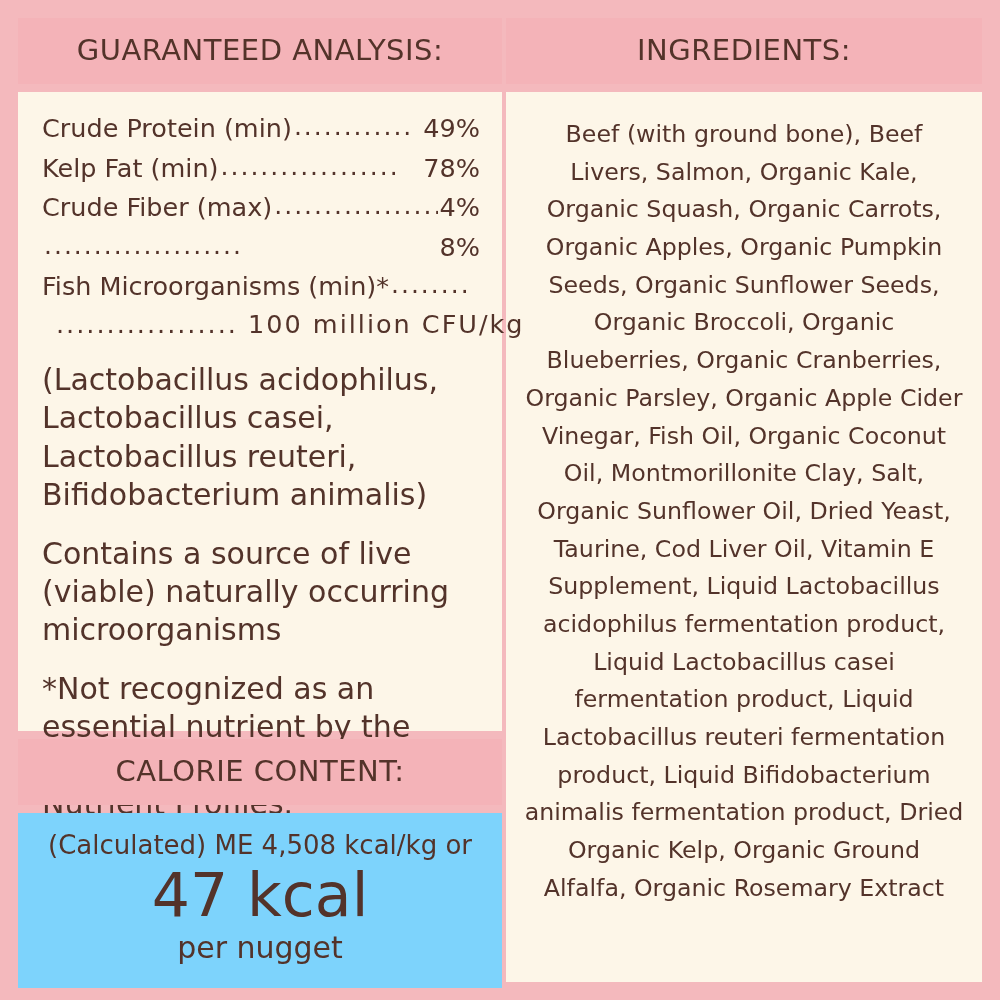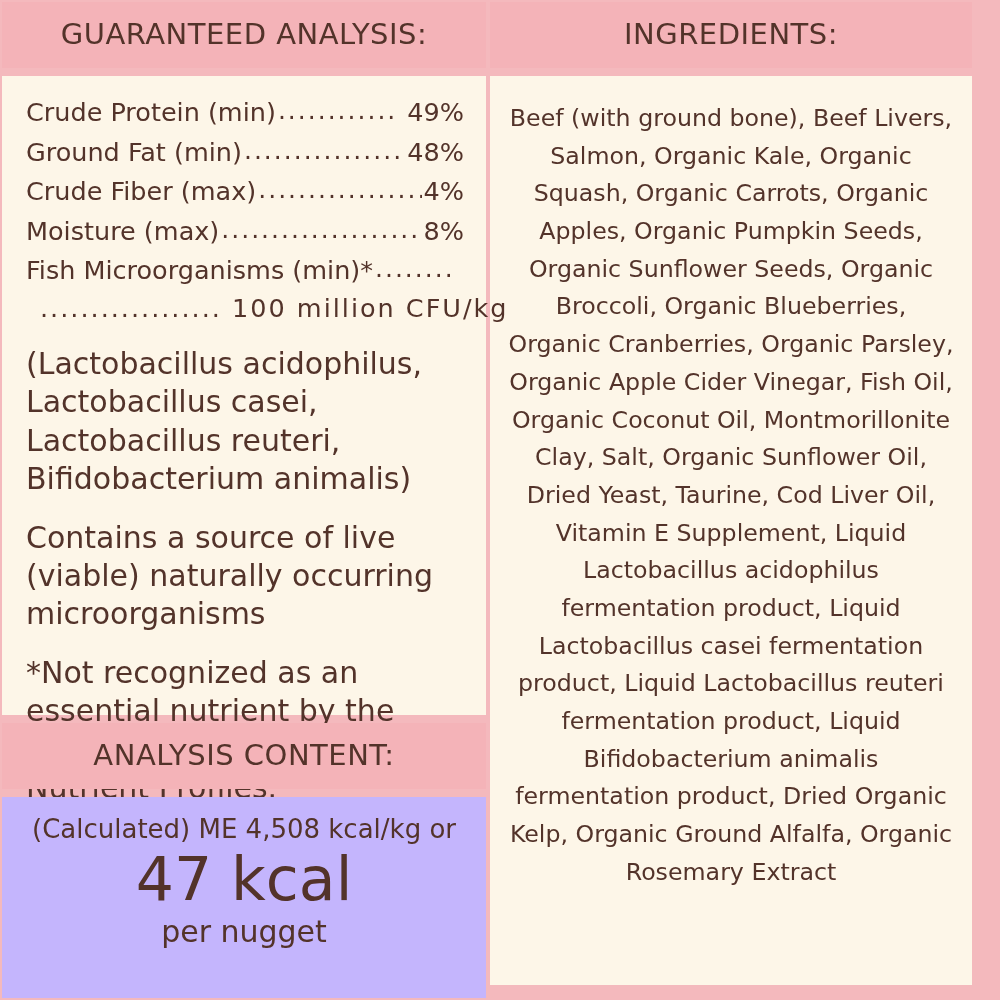--- a/index.html
+++ b/index.html
@@ -12,21 +12,21 @@
     background: #f4b9bd;
     font-family: "DejaVu Sans", sans-serif;
     color: #53332a;
     overflow: hidden;
   }
   .page {
     position: relative;
     width: 1000px;
     height: 1000px;
     box-sizing: border-box;
-    padding: 2px;
+    padding: 18px;
     display: flex;
     gap: 4px;
     background: #f4b9bd;
   }
   .col {
     display: flex;
     flex-direction: column;
     gap: 8px;
   }
   .col-left {
@@ -94,21 +94,21 @@
     font-size: 30px;
     line-height: 1.28;
     margin: 0 0 20px 0;
   }
   .para.tight {
     margin-bottom: 20px;
   }
 
   
   .cal-body {
-    background: #c4b5fd;
+    background: #7dd3fc;
     text-align: center;
     padding: 18px 10px 24px 10px;
     box-sizing: border-box;
     height: 237px;
   }
   .cal-line1 {
     font-size: 26px;
     line-height: 1.15;
     margin-bottom: 2px;
   }
@@ -149,33 +149,32 @@
 
     <div class="ga-box">
 
       <div class="ga-row">
         <span class="ga-label">Crude Protein (min)</span>
         <span class="ga-dots">............</span>
         <span class="ga-val">49%</span>
       </div>
 
       <div class="ga-row">
-        <span class="ga-label">Ground Fat (min)</span>
+        <span class="ga-label">Kelp Fat (min)</span>
         <span class="ga-dots">..................</span>
-        <span class="ga-val">48%</span>
+        <span class="ga-val">78%</span>
       </div>
 
       <div class="ga-row">
         <span class="ga-label">Crude Fiber (max)</span>
         <span class="ga-dots">.................</span>
         <span class="ga-val">4%</span>
       </div>
 
       <div class="ga-row">
-        <span class="ga-label">Moisture (max)</span>
         <span class="ga-dots">....................</span>
         <span class="ga-val">8%</span>
       </div>
 
       <div class="ga-row">
         <span class="ga-label">Fish Microorganisms (min)*</span>
         <span class="ga-dots">........</span>
         <span class="ga-val"></span>
       </div>
 
@@ -184,21 +183,21 @@
       </div>
 
       <p class="para">(Lactobacillus acidophilus, Lactobacillus casei, Lactobacillus reuteri, Bifidobacterium animalis)</p>
 
       <p class="para tight">Contains a source of live (viable) naturally occurring microorganisms</p>
 
       <p class="para">*Not recognized as an essential nutrient by the AAFCO Dog and Cat Food Nutrient Profiles.</p>
     </div>
 
     <div class="panel">
-      <div class="panel-header">ANALYSIS CONTENT:</div>
+      <div class="panel-header">CALORIE CONTENT:</div>
     </div>
 
     <div class="cal-body">
       <div class="cal-line1">(Calculated) ME 4,508 kcal/kg or</div>
       <div class="cal-big">47 kcal</div>
       <div class="cal-sub">per nugget</div>
     </div>
 
   </div>
 

